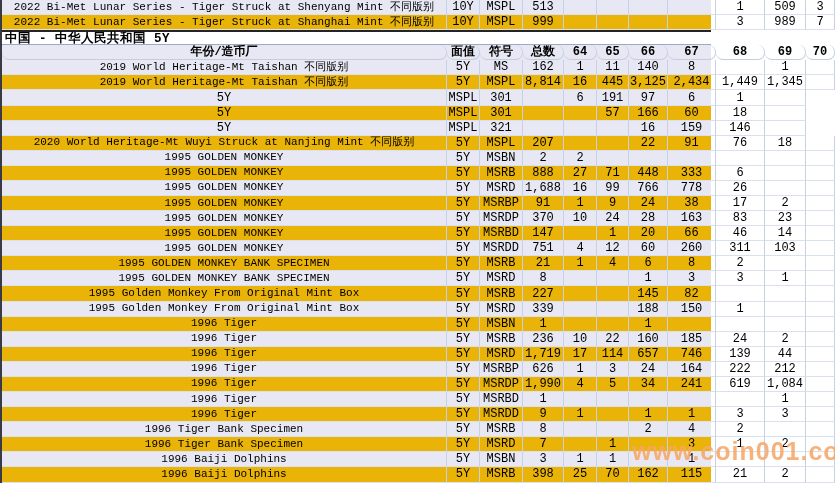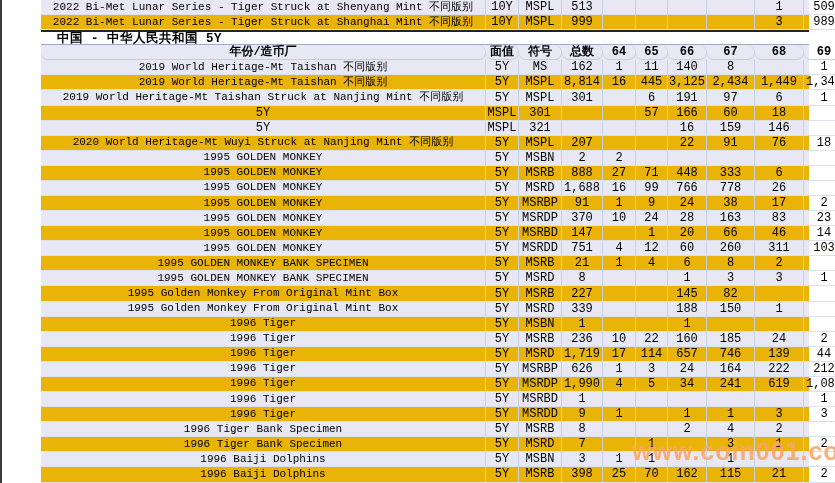--- a/index.html
+++ b/index.html
@@ -2,38 +2,38 @@
 <html style="--stripe: #e7e8f3; --accent: #f7a768;"><head>
 <meta charset="utf-8">
 <style>
   html,body{margin:0;padding:0;background:#fff;}
   .screen{
     position:relative;width:835px;height:483px;overflow:hidden;background:#fff;
     box-sizing:border-box;border-left:2px solid #3a3a44;
     font-family:"Liberation Mono","DejaVu Sans Mono",monospace;
     font-size:12px;color:#000;
   }
-  .census{width:768px;margin-left:39px;}
+  .census{width:709px;}
   .row{
     display:grid;
     grid-template-columns:445px 33px 43px 41px 33px 32px 39px 48px 49px 41px 29px;
     height:15.09px;background:#eab308;
   }
   .row.stripe{background:var(--stripe,#e7e8f3);}
   .cell{
     box-sizing:border-box;display:flex;align-items:center;justify-content:center;
     border-right:1px solid #c6d2e4;border-bottom:1px solid #dbe1ec;
     overflow:hidden;white-space:nowrap;line-height:1;
   }
   .cell.name{font-size:11px;}
   .row.hdr .cell{font-weight:bold;border-bottom:1px solid #c2cede;font-size:12px;border-radius:7px;}
   .row.hdr .cell.name{font-size:12px;}
   .section{
     box-sizing:border-box;display:flex;align-items:center;height:15.09px;
-    padding-left:16px;font-weight:bold;font-size:12.5px;letter-spacing:0.5px;
+    padding-left:3px;font-weight:bold;font-size:12.5px;letter-spacing:0.5px;
     background:#fff;border-top:2px solid #23232a;border-bottom:1px solid #9dabc2;
   }
   .watermark{
     position:absolute;left:630px;top:437px;
     font-family:"Liberation Sans","DejaVu Sans",sans-serif;
     font-weight:bold;font-size:25px;letter-spacing:1px;
     color:var(--accent,#f7a768);opacity:.88;pointer-events:none;
   }
 </style>
 </head>
@@ -101,21 +101,20 @@
         <div class="cell">8,814</div>
         <div class="cell">16</div>
         <div class="cell">445</div>
         <div class="cell">3,125</div>
         <div class="cell">2,434</div>
         <div class="cell">1,449</div>
         <div class="cell">1,345</div>
         <div class="cell"></div>
       </div>
       <div class="row stripe">
-        <div class="cell name">2019 World Heritage-Mt Taishan Struck at Nanjing Mint 不同版别</div>
         <div class="cell">5Y</div>
         <div class="cell">MSPL</div>
         <div class="cell">301</div>
         <div class="cell"></div>
         <div class="cell">6</div>
         <div class="cell">191</div>
         <div class="cell">97</div>
         <div class="cell">6</div>
         <div class="cell">1</div>
         <div class="cell"></div>

